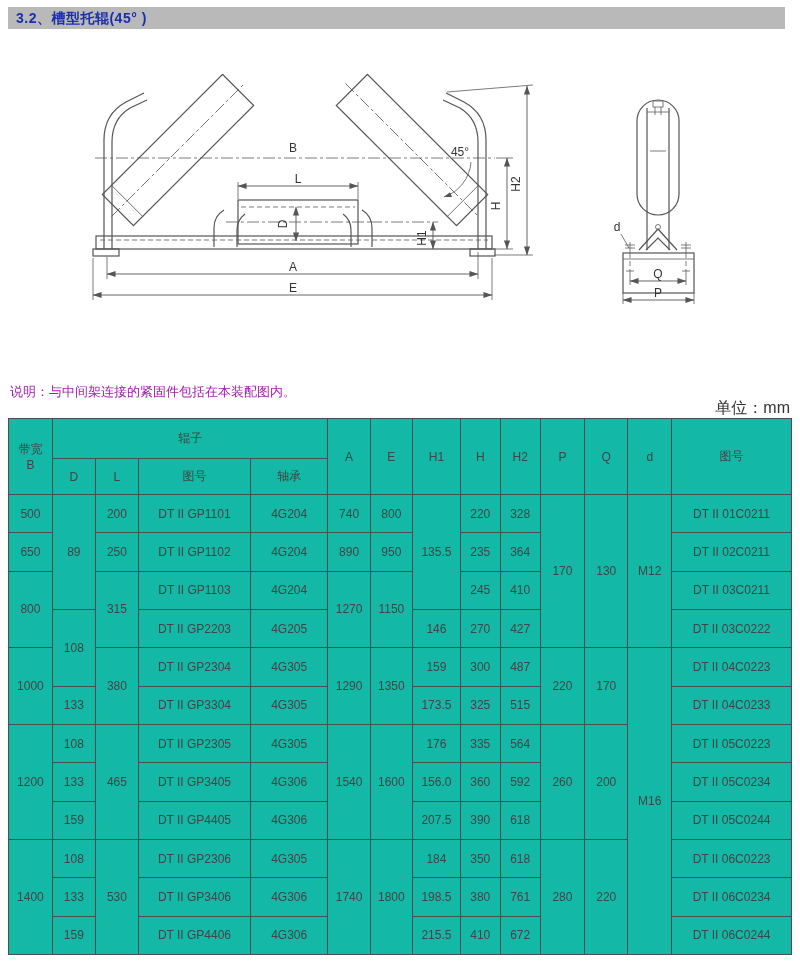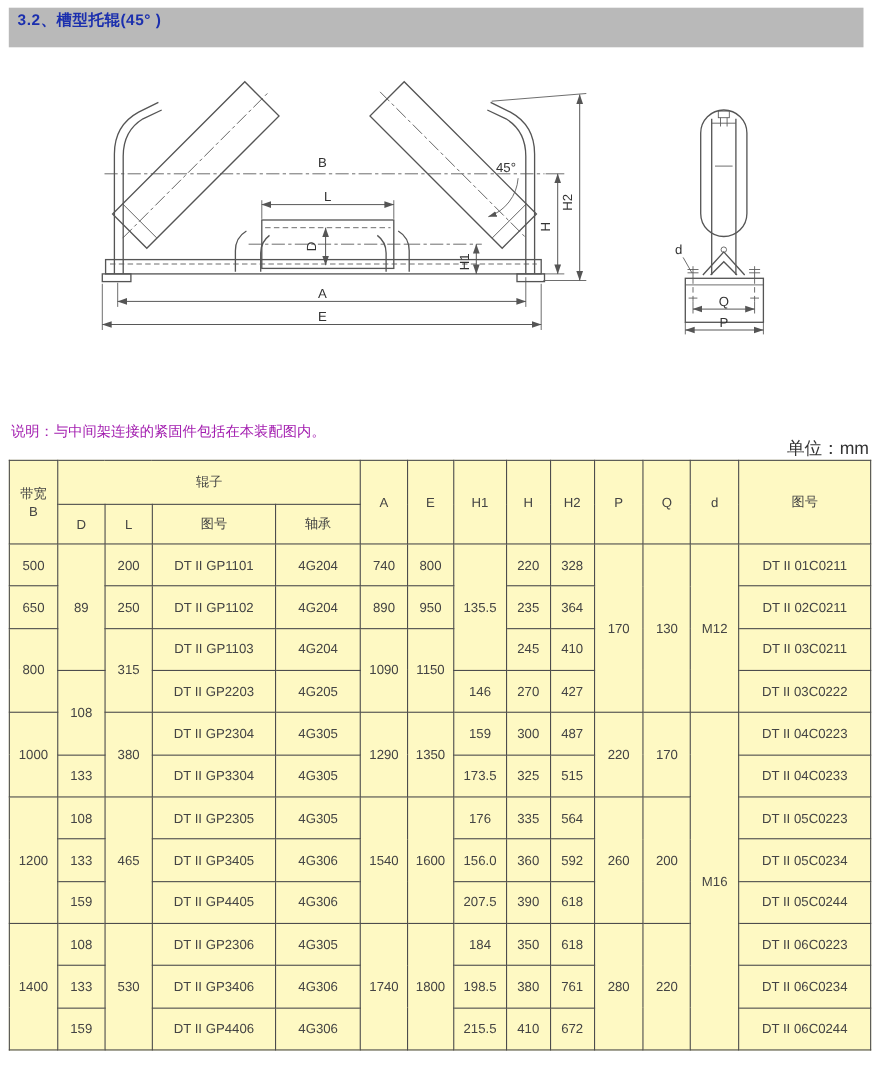--- a/index.html
+++ b/index.html
@@ -1,31 +1,31 @@
 <!DOCTYPE html>
 <html><head>
 <meta charset="utf-8">
 <style>
   html,body{margin:0;padding:0;}
   body{
     width:800px;height:970px;position:relative;background:#ffffff;
     font-family:"Liberation Sans","DejaVu Sans",sans-serif;overflow:hidden;
   }
   .title-bar{
-    position:absolute;left:8px;top:7px;width:777px;height:36px;
+    position:absolute;left:8px;top:7px;width:777px;height:22px;
     background:#b9b9b9;color:#1b2fae;font-size:14px;font-weight:bold;
     line-height:22px;padding-left:8px;box-sizing:border-box;letter-spacing:.5px;
   }
   .drawing{position:absolute;left:0;top:60px;width:800px;height:260px;}
   .note{position:absolute;left:10px;top:383px;font-size:13px;color:#a21caf;}
   .unit{position:absolute;right:10px;top:398px;font-size:16px;color:#333;}
   table.spec{
     position:absolute;left:8px;top:418px;width:784px;height:537px;
     border-collapse:collapse;table-layout:fixed;font-size:12px;color:#444;
-    background:#fef9c3;
+    background:#14b8a6;
   }
   table.spec th,table.spec td{
     border:1px solid #4d4d4d;text-align:center;vertical-align:middle;
     font-weight:normal;padding:0;overflow:hidden;white-space:nowrap;
   }
   tr.hr1{height:40px;} tr.hr2{height:36px;} tr.dr{height:38px;}
   
   .ln{stroke:#555;stroke-width:1.2;fill:none;}
   .thin{stroke:#5a5a5a;stroke-width:.8;fill:none;}
   .dd{stroke:#5a5a5a;stroke-width:.8;fill:none;stroke-dasharray:12 3 3 3;}
@@ -234,21 +234,21 @@
       <td>950</td>
       <td>235</td>
       <td>364</td>
       <td>DT II 02C0211</td>
     </tr>
     <tr class="dr">
       <td rowspan="2">800</td>
       <td rowspan="2">315</td>
       <td>DT II GP1103</td>
       <td>4G204</td>
-      <td rowspan="2">1090</td>
+      <td rowspan="2">1270</td>
       <td rowspan="2">1150</td>
       <td>245</td>
       <td>410</td>
       <td>DT II 03C0211</td>
     </tr>
     <tr class="dr">
       <td rowspan="2">108</td>
       <td>DT II GP2203</td>
       <td>4G205</td>
       <td>146</td>

